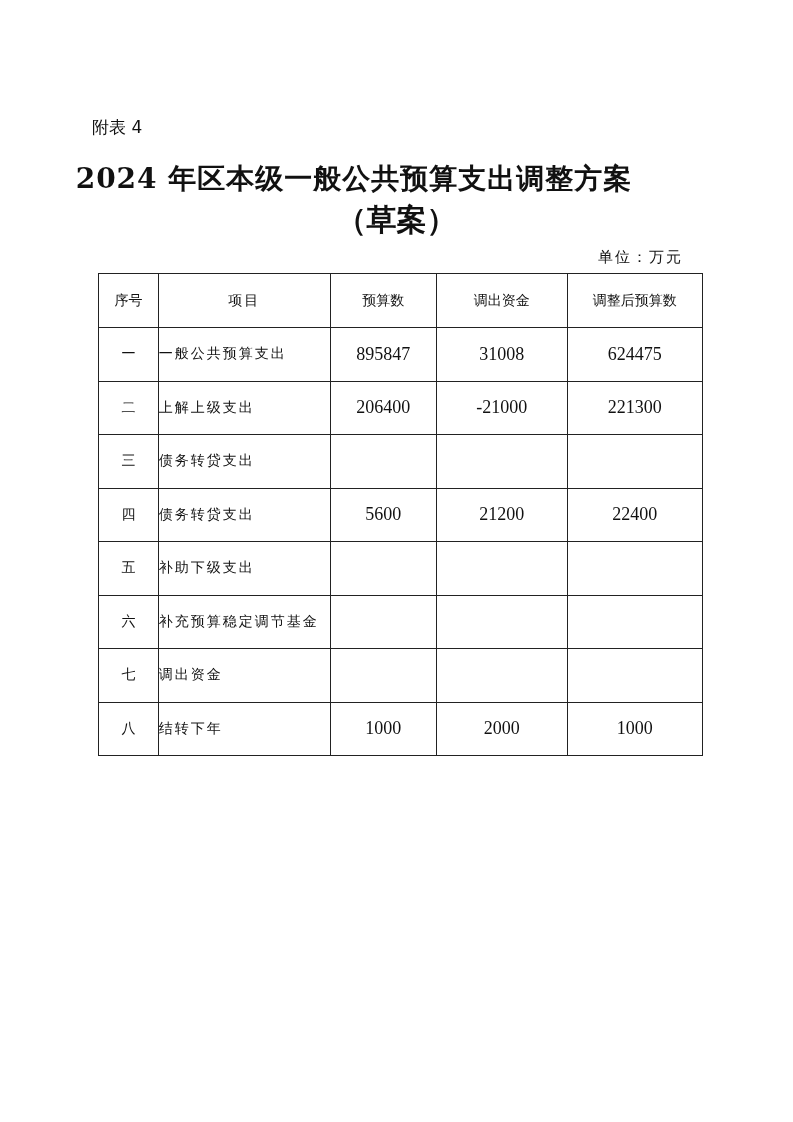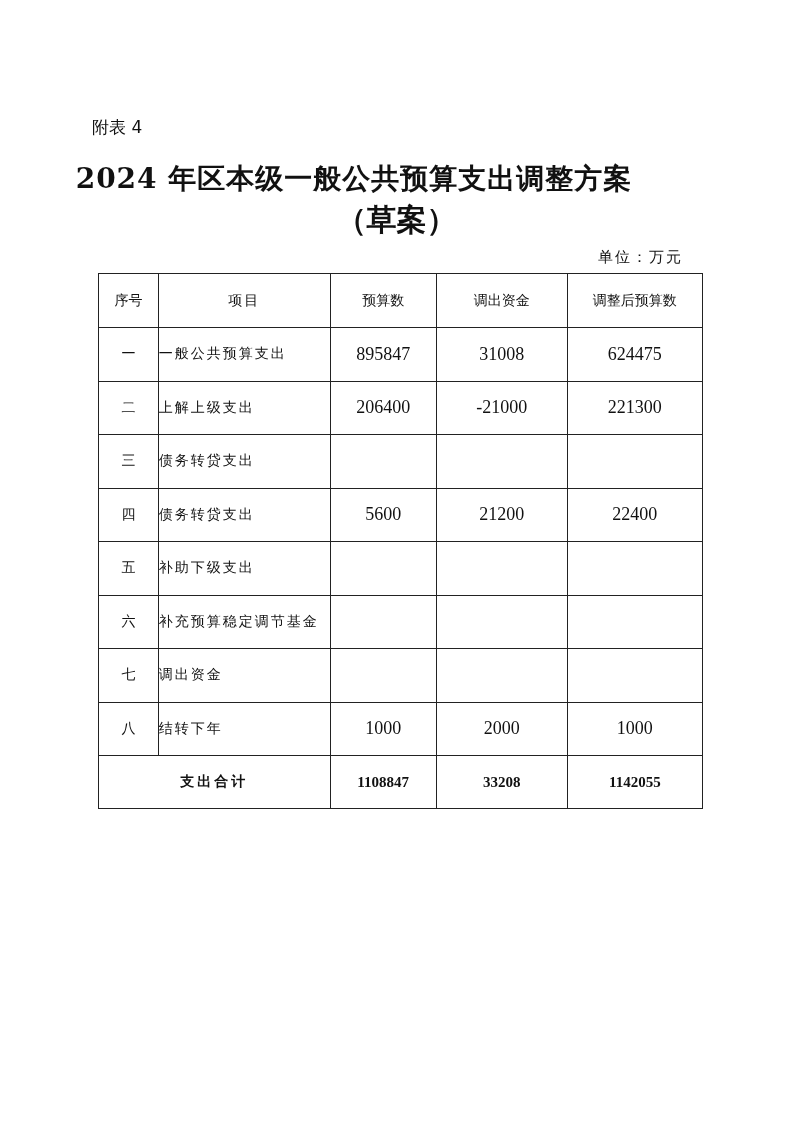--- a/index.html
+++ b/index.html
@@ -88,20 +88,14 @@
       <td class="c-num"></td>
       <td class="c-num"></td>
     </tr>
     <tr>
       <td class="c-no">八</td>
       <td class="c-item">结转下年</td>
       <td class="c-num">1000</td>
       <td class="c-num">2000</td>
       <td class="c-num">1000</td>
     </tr>
-    <tr class="row-total">
-      <td class="total-label" colspan="2">支出合计</td>
-      <td class="total-num">1108847</td>
-      <td class="total-num">33208</td>
-      <td class="total-num">1142055</td>
-    </tr>
   </tbody>
 </table>
 
 </body></html>

